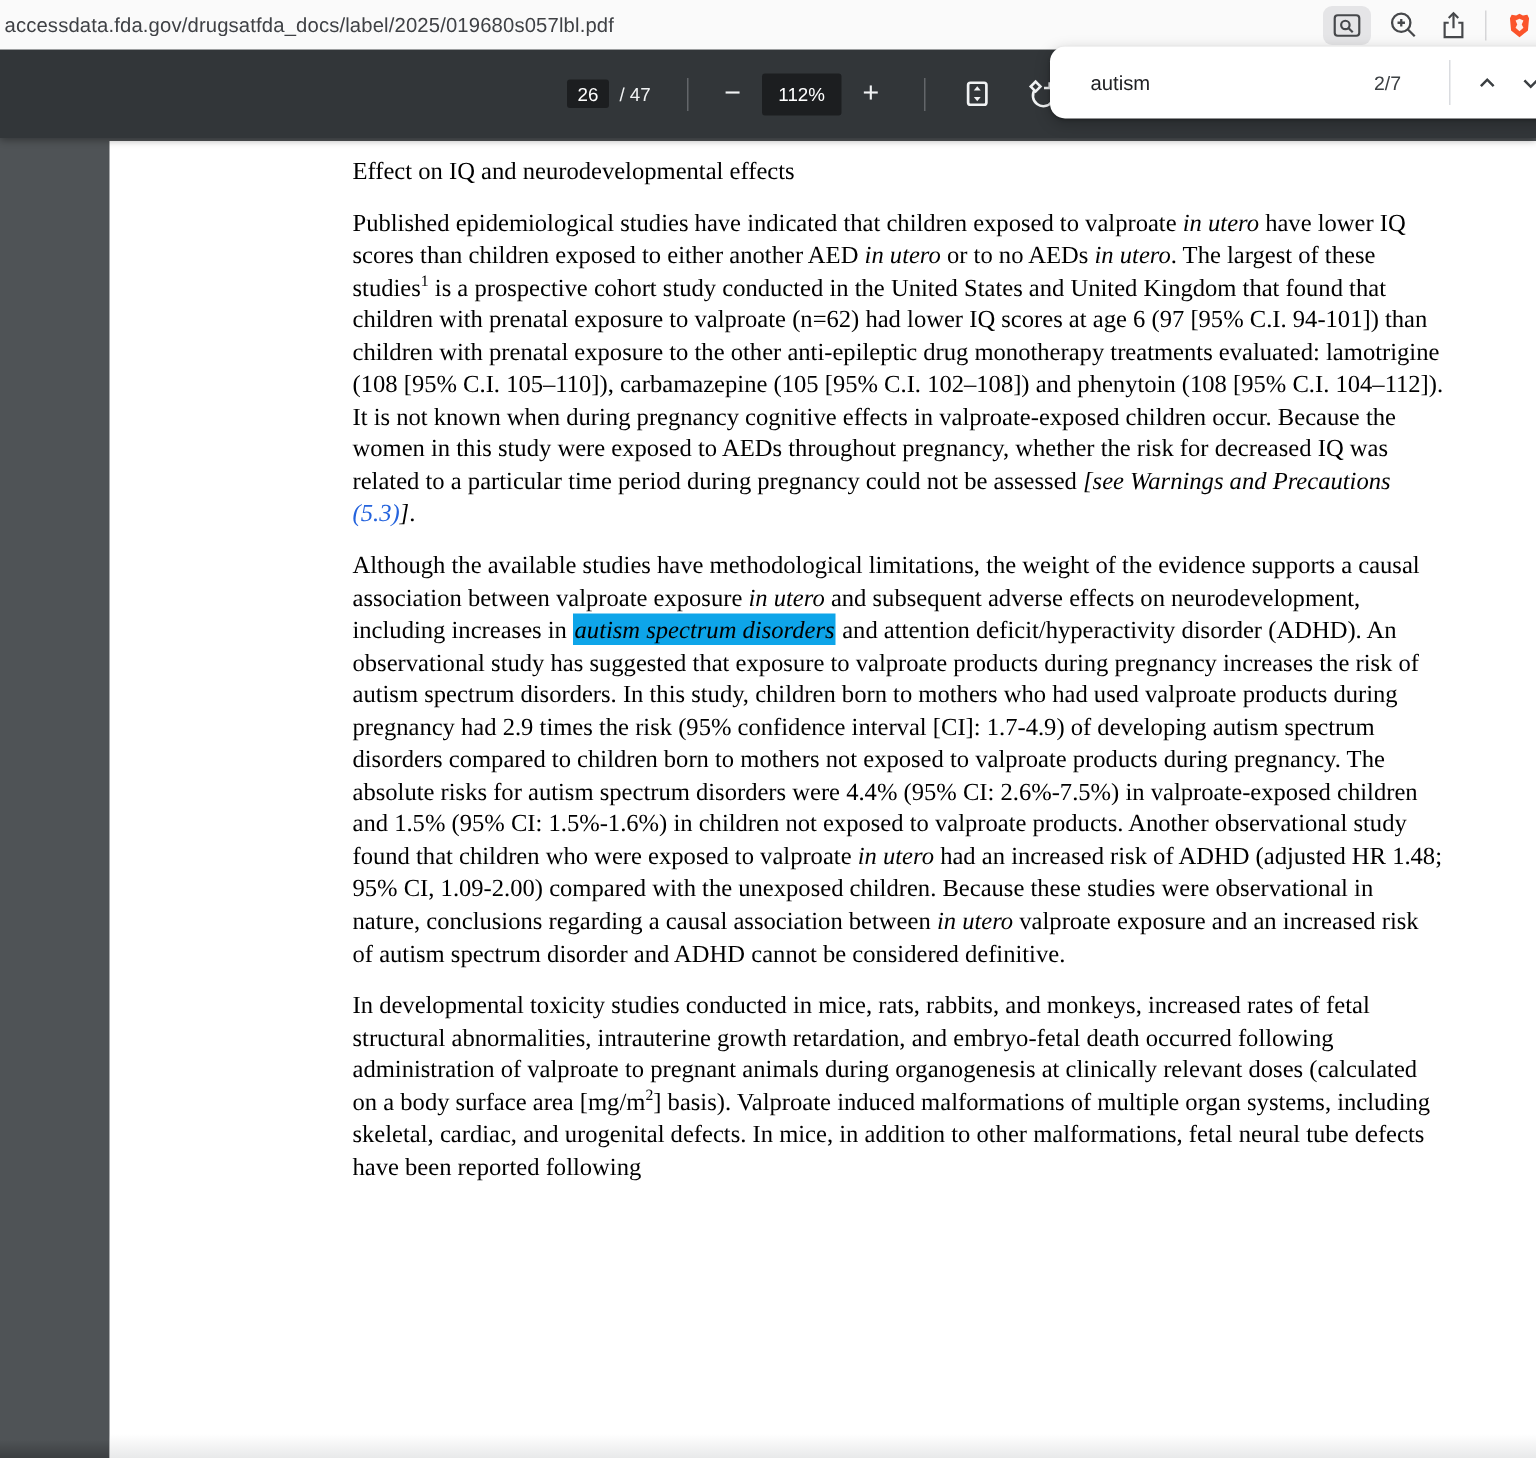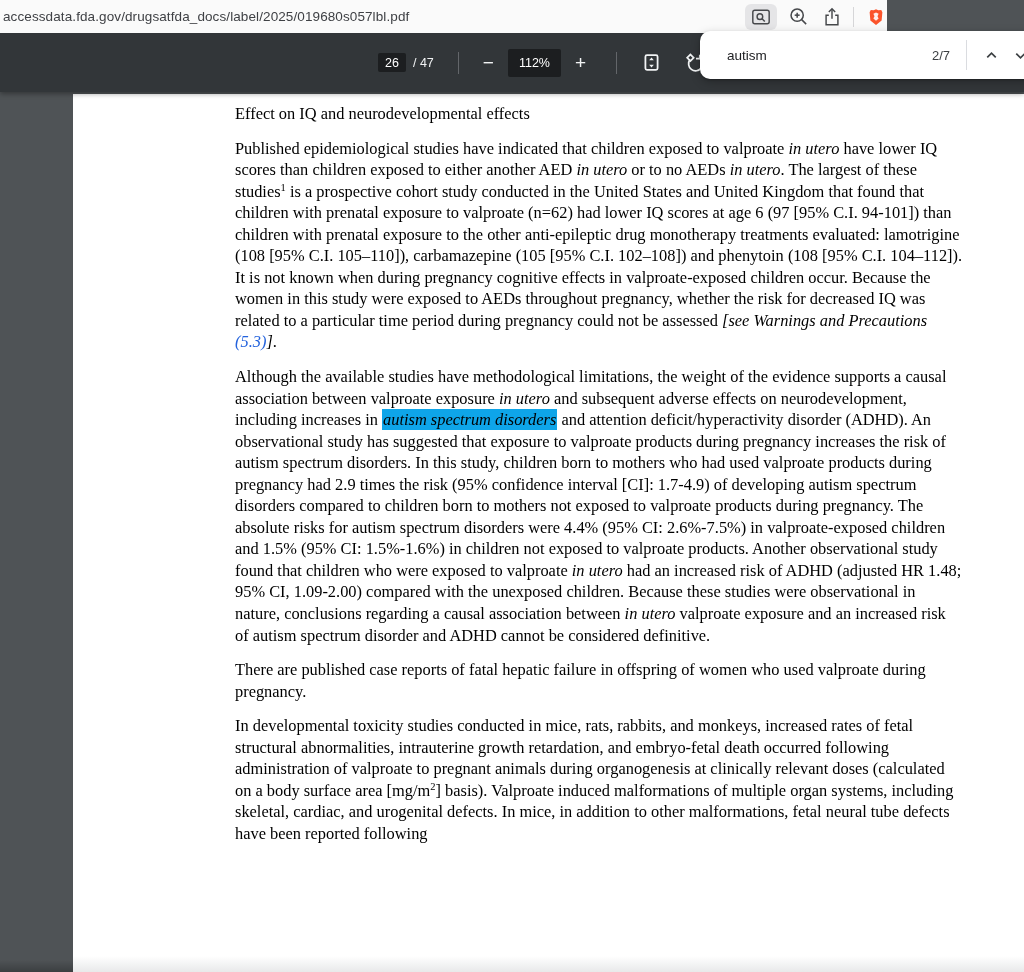--- a/index.html
+++ b/index.html
@@ -2,21 +2,21 @@
 <html><head>
 <meta charset="utf-8">
 <style>
   html,body{margin:0;padding:0;}
   body{
     width:1024px;height:972px;position:relative;overflow:hidden;
     font-family:"Liberation Sans", sans-serif;background:#4f5356;
   }
   
   .browser-bar{
-    position:absolute;top:0;left:0;width:887px;height:33px;
+    position:absolute;top:0;left:0;width:1024px;height:33px;
     background:#fafafa;display:flex;align-items:center;z-index:30;
   }
   .url-text{
     padding-left:3px;font-size:13.5px;color:#3f4145;letter-spacing:.1px;
     white-space:nowrap;overflow:hidden;flex:1;
   }
   .browser-icons{display:flex;align-items:center;gap:9px;padding-right:0;}
   .chrome-btn{background:none;border:none;padding:2px;display:flex;align-items:center;justify-content:center;cursor:pointer;}
   .chrome-btn.active{background:#e5e5e7;border-radius:6px;padding:3px 5px;}
   .chrome-btn svg{display:block;}
@@ -44,21 +44,21 @@
   }
   .tb-btn svg{display:block;}
   
   .find-bar{
     position:absolute;top:31px;left:700px;width:345px;height:48px;
     background:#ffffff;border-radius:10px;z-index:40;
     box-shadow:0 1px 2px rgba(0,0,0,.25), 0 3px 10px rgba(0,0,0,.25);
     display:flex;align-items:center;padding:0 10px 0 27px;box-sizing:border-box;
   }
   .find-query{font-size:13.5px;color:#202124;font-weight:400;flex:1;}
-  .find-count{font-size:13px;color:#3c4043;margin-right:16px;}
+  .find-count{font-size:13px;color:#3c4043;margin-right:32px;}
   .find-sep{width:1px;height:30px;background:#dadce0;margin-right:10px;}
   .find-nav{background:none;border:none;padding:4px 6px;cursor:pointer;display:flex;align-items:center;}
   
   .viewer{position:absolute;top:92px;left:0;width:1024px;height:880px;background:#4f5356;}
   .pdf-page{
     position:absolute;left:73px;top:2px;width:1000px;height:878px;
     background:#ffffff;box-sizing:border-box;
     padding:9px 0 0 146px;
   }
   .doc-heading,.doc-paragraph,.doc-heading-italic{
@@ -157,18 +157,17 @@
       <polyline points="4.5,7 9,11.5 13.5,7"></polyline>
     </svg>
   </button>
 </div>
 
 <div class="viewer">
   <div class="pdf-page">
       <p class="doc-heading"><span>Effect on IQ and neurodevelopmental effects</span></p>
       <p class="doc-paragraph"><span>Published epidemiological studies have indicated that children exposed to valproate </span><span class="run-i">in utero</span><span> have lower IQ scores than children exposed to either another AED </span><span class="run-i">in utero</span><span> or to no AEDs </span><span class="run-i">in utero</span><span>. The largest of these studies</span><span class="run-sup">1</span><span> is a prospective cohort study conducted in the United States and United Kingdom that found that children with prenatal exposure to valproate (n=62) had lower IQ scores at age 6 (97 [95% C.I. 94-101]) than children with prenatal exposure to the other anti-epileptic drug monotherapy treatments evaluated: lamotrigine (108 [95% C.I. 105–110]), carbamazepine (105 [95% C.I. 102–108]) and phenytoin (108 [95% C.I. 104–112]). It is not known when during pregnancy cognitive effects in valproate-exposed children occur. Because the women in this study were exposed to AEDs throughout pregnancy, whether the risk for decreased IQ was related to a particular time period during pregnancy could not be assessed </span><span class="run-i">[see Warnings and Precautions </span><span class="run-i run-link">(5.3)</span><span class="run-i">]</span><span>.</span></p>
       <p class="doc-paragraph"><span>Although the available studies have methodological limitations, the weight of the evidence supports a causal association between valproate exposure </span><span class="run-i">in utero</span><span> and subsequent adverse effects on neurodevelopment, including increases in </span><span class="run-hl">autism spectrum disorders</span><span> and attention deficit/hyperactivity disorder (ADHD). An observational study has suggested that exposure to valproate products during pregnancy increases the risk of autism spectrum disorders. In this study, children born to mothers who had used valproate products during pregnancy had 2.9 times the risk (95% confidence interval [CI]: 1.7-4.9) of developing autism spectrum disorders compared to children born to mothers not exposed to valproate products during pregnancy. The absolute risks for autism spectrum disorders were 4.4% (95% CI: 2.6%-7.5%) in valproate-exposed children and 1.5% (95% CI: 1.5%-1.6%) in children not exposed to valproate products. Another observational study found that children who were exposed to valproate </span><span class="run-i">in utero</span><span> had an increased risk of ADHD (adjusted HR 1.48; 95% CI, 1.09-2.00) compared with the unexposed children. Because these studies were observational in nature, conclusions regarding a causal association between </span><span class="run-i">in utero</span><span> valproate exposure and an increased risk of autism spectrum disorder and ADHD cannot be considered definitive.</span></p>
-      <p class="doc-paragraph"><span>There are published case reports of fatal hepatic failure in offspring of women who used valproate during pregnancy.</span></p>
       <p class="doc-paragraph"><span>In developmental toxicity studies conducted in mice, rats, rabbits, and monkeys, increased rates of fetal structural abnormalities, intrauterine growth retardation, and embryo-fetal death occurred following administration of valproate to pregnant animals during organogenesis at clinically relevant doses (calculated on a body surface area [mg/m</span><span class="run-sup">2</span><span>] basis). Valproate induced malformations of multiple organ systems, including skeletal, cardiac, and urogenital defects. In mice, in addition to other malformations, fetal neural tube defects have been reported following</span></p>
     </div>
   <div class="page-fade"></div>
   <div class="strip-fade"></div>
 </div>
 
 </body></html>

